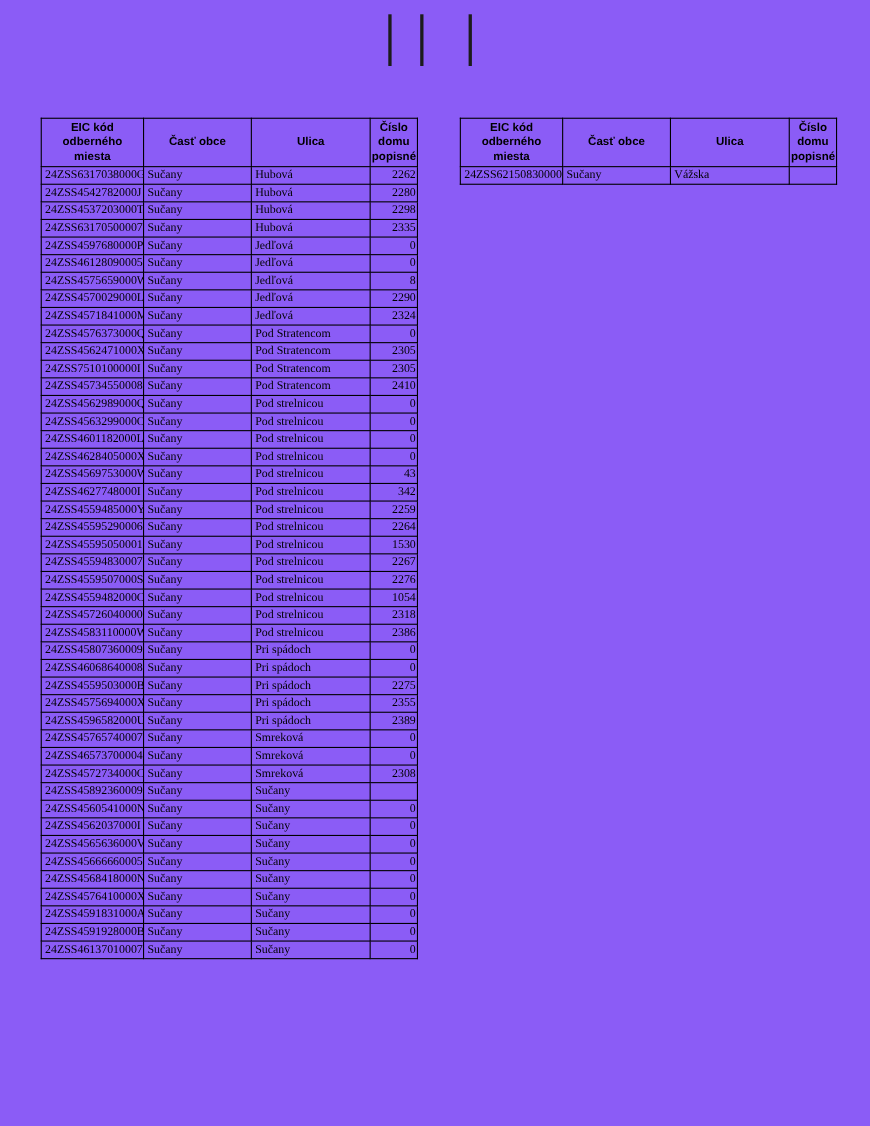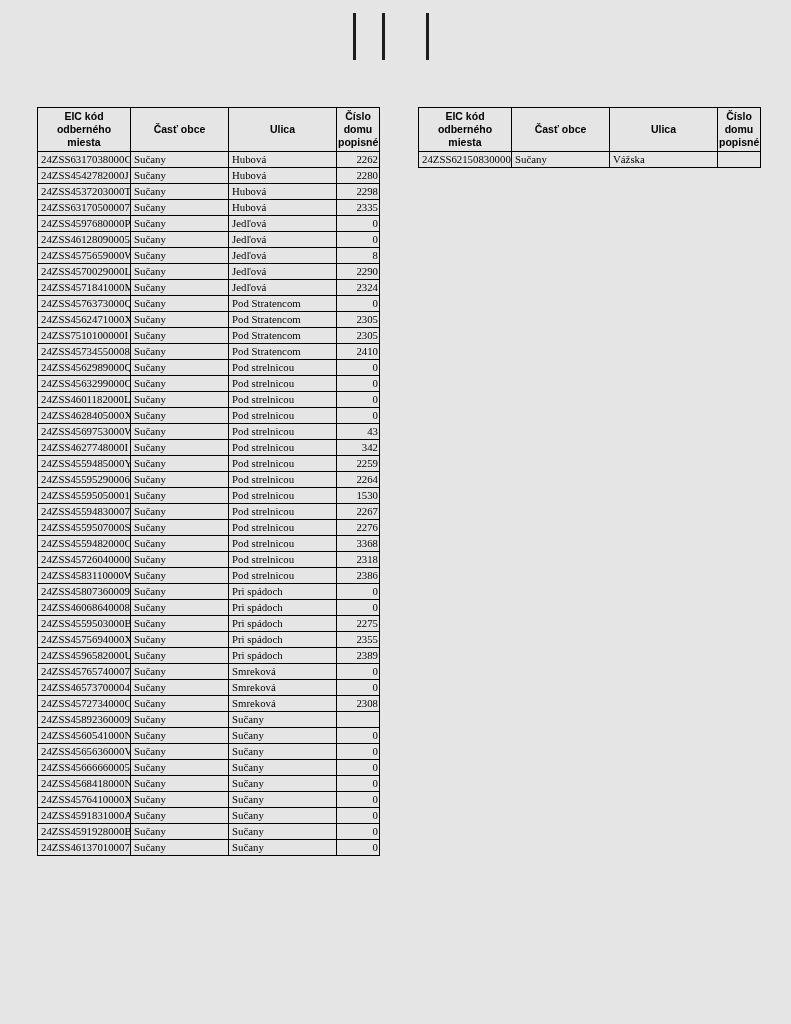--- a/index.html
+++ b/index.html
@@ -1,21 +1,21 @@
 <!DOCTYPE html>
 <html><head>
 <meta charset="utf-8">
 <style>
   * { margin: 0; padding: 0; box-sizing: border-box; }
   html, body { background: #808080; }
   .page {
     position: relative;
     width: 791px;
     height: 1024px;
-    background: #e5e5e5;
+    background: #8b5cf6;
     margin: 0 auto;
     overflow: hidden;
     font-family: "Liberation Serif", serif;
     color: #000;
   }
   
   .logo-bars {
     position: absolute;
     left: 353px;
     top: 13px;
@@ -237,21 +237,21 @@
         <tr>
           <td>24ZSS4559507000S</td>
           <td>Sučany</td>
           <td>Pod strelnicou</td>
           <td>2276</td>
         </tr>
         <tr>
           <td>24ZSS4559482000C</td>
           <td>Sučany</td>
           <td>Pod strelnicou</td>
-          <td>3368</td>
+          <td>1054</td>
         </tr>
         <tr>
           <td>24ZSS45726040000</td>
           <td>Sučany</td>
           <td>Pod strelnicou</td>
           <td>2318</td>
         </tr>
         <tr>
           <td>24ZSS4583110000W</td>
           <td>Sučany</td>
@@ -307,20 +307,26 @@
           <td>2308</td>
         </tr>
         <tr>
           <td>24ZSS45892360009</td>
           <td>Sučany</td>
           <td>Sučany</td>
           <td></td>
         </tr>
         <tr>
           <td>24ZSS4560541000N</td>
+          <td>Sučany</td>
+          <td>Sučany</td>
+          <td>0</td>
+        </tr>
+        <tr>
+          <td>24ZSS4562037000I</td>
           <td>Sučany</td>
           <td>Sučany</td>
           <td>0</td>
         </tr>
         <tr>
           <td>24ZSS4565636000V</td>
           <td>Sučany</td>
           <td>Sučany</td>
           <td>0</td>
         </tr>

